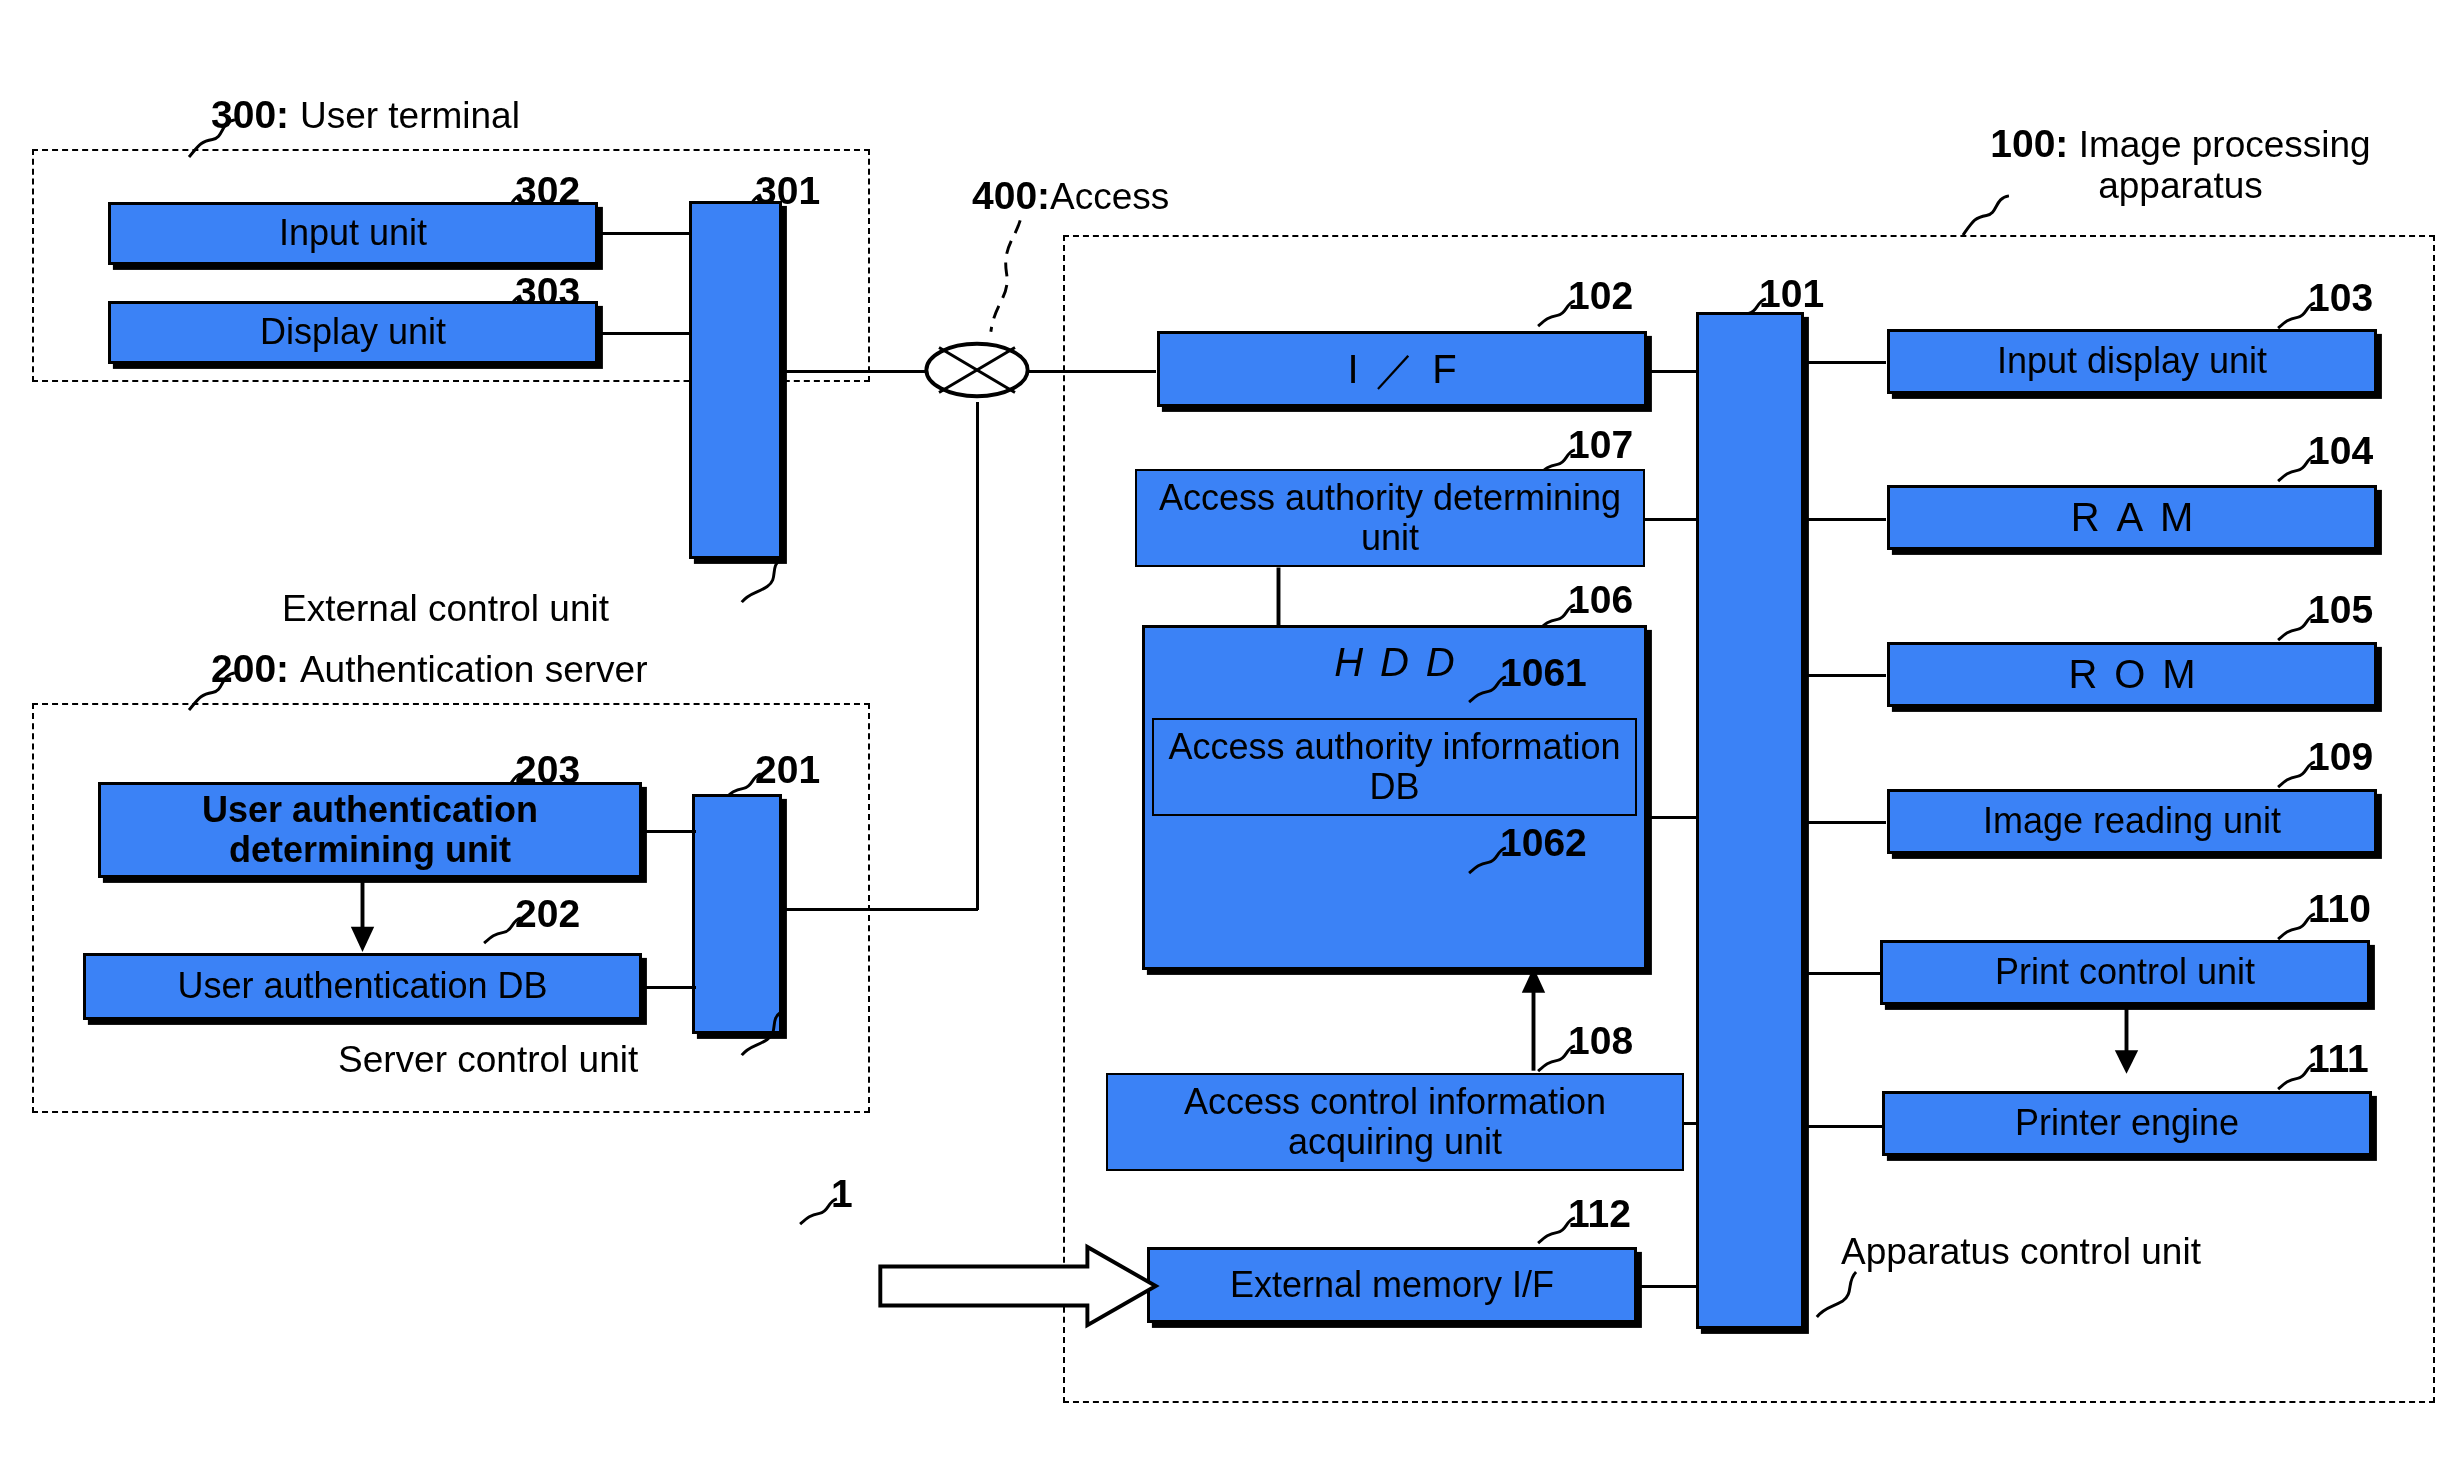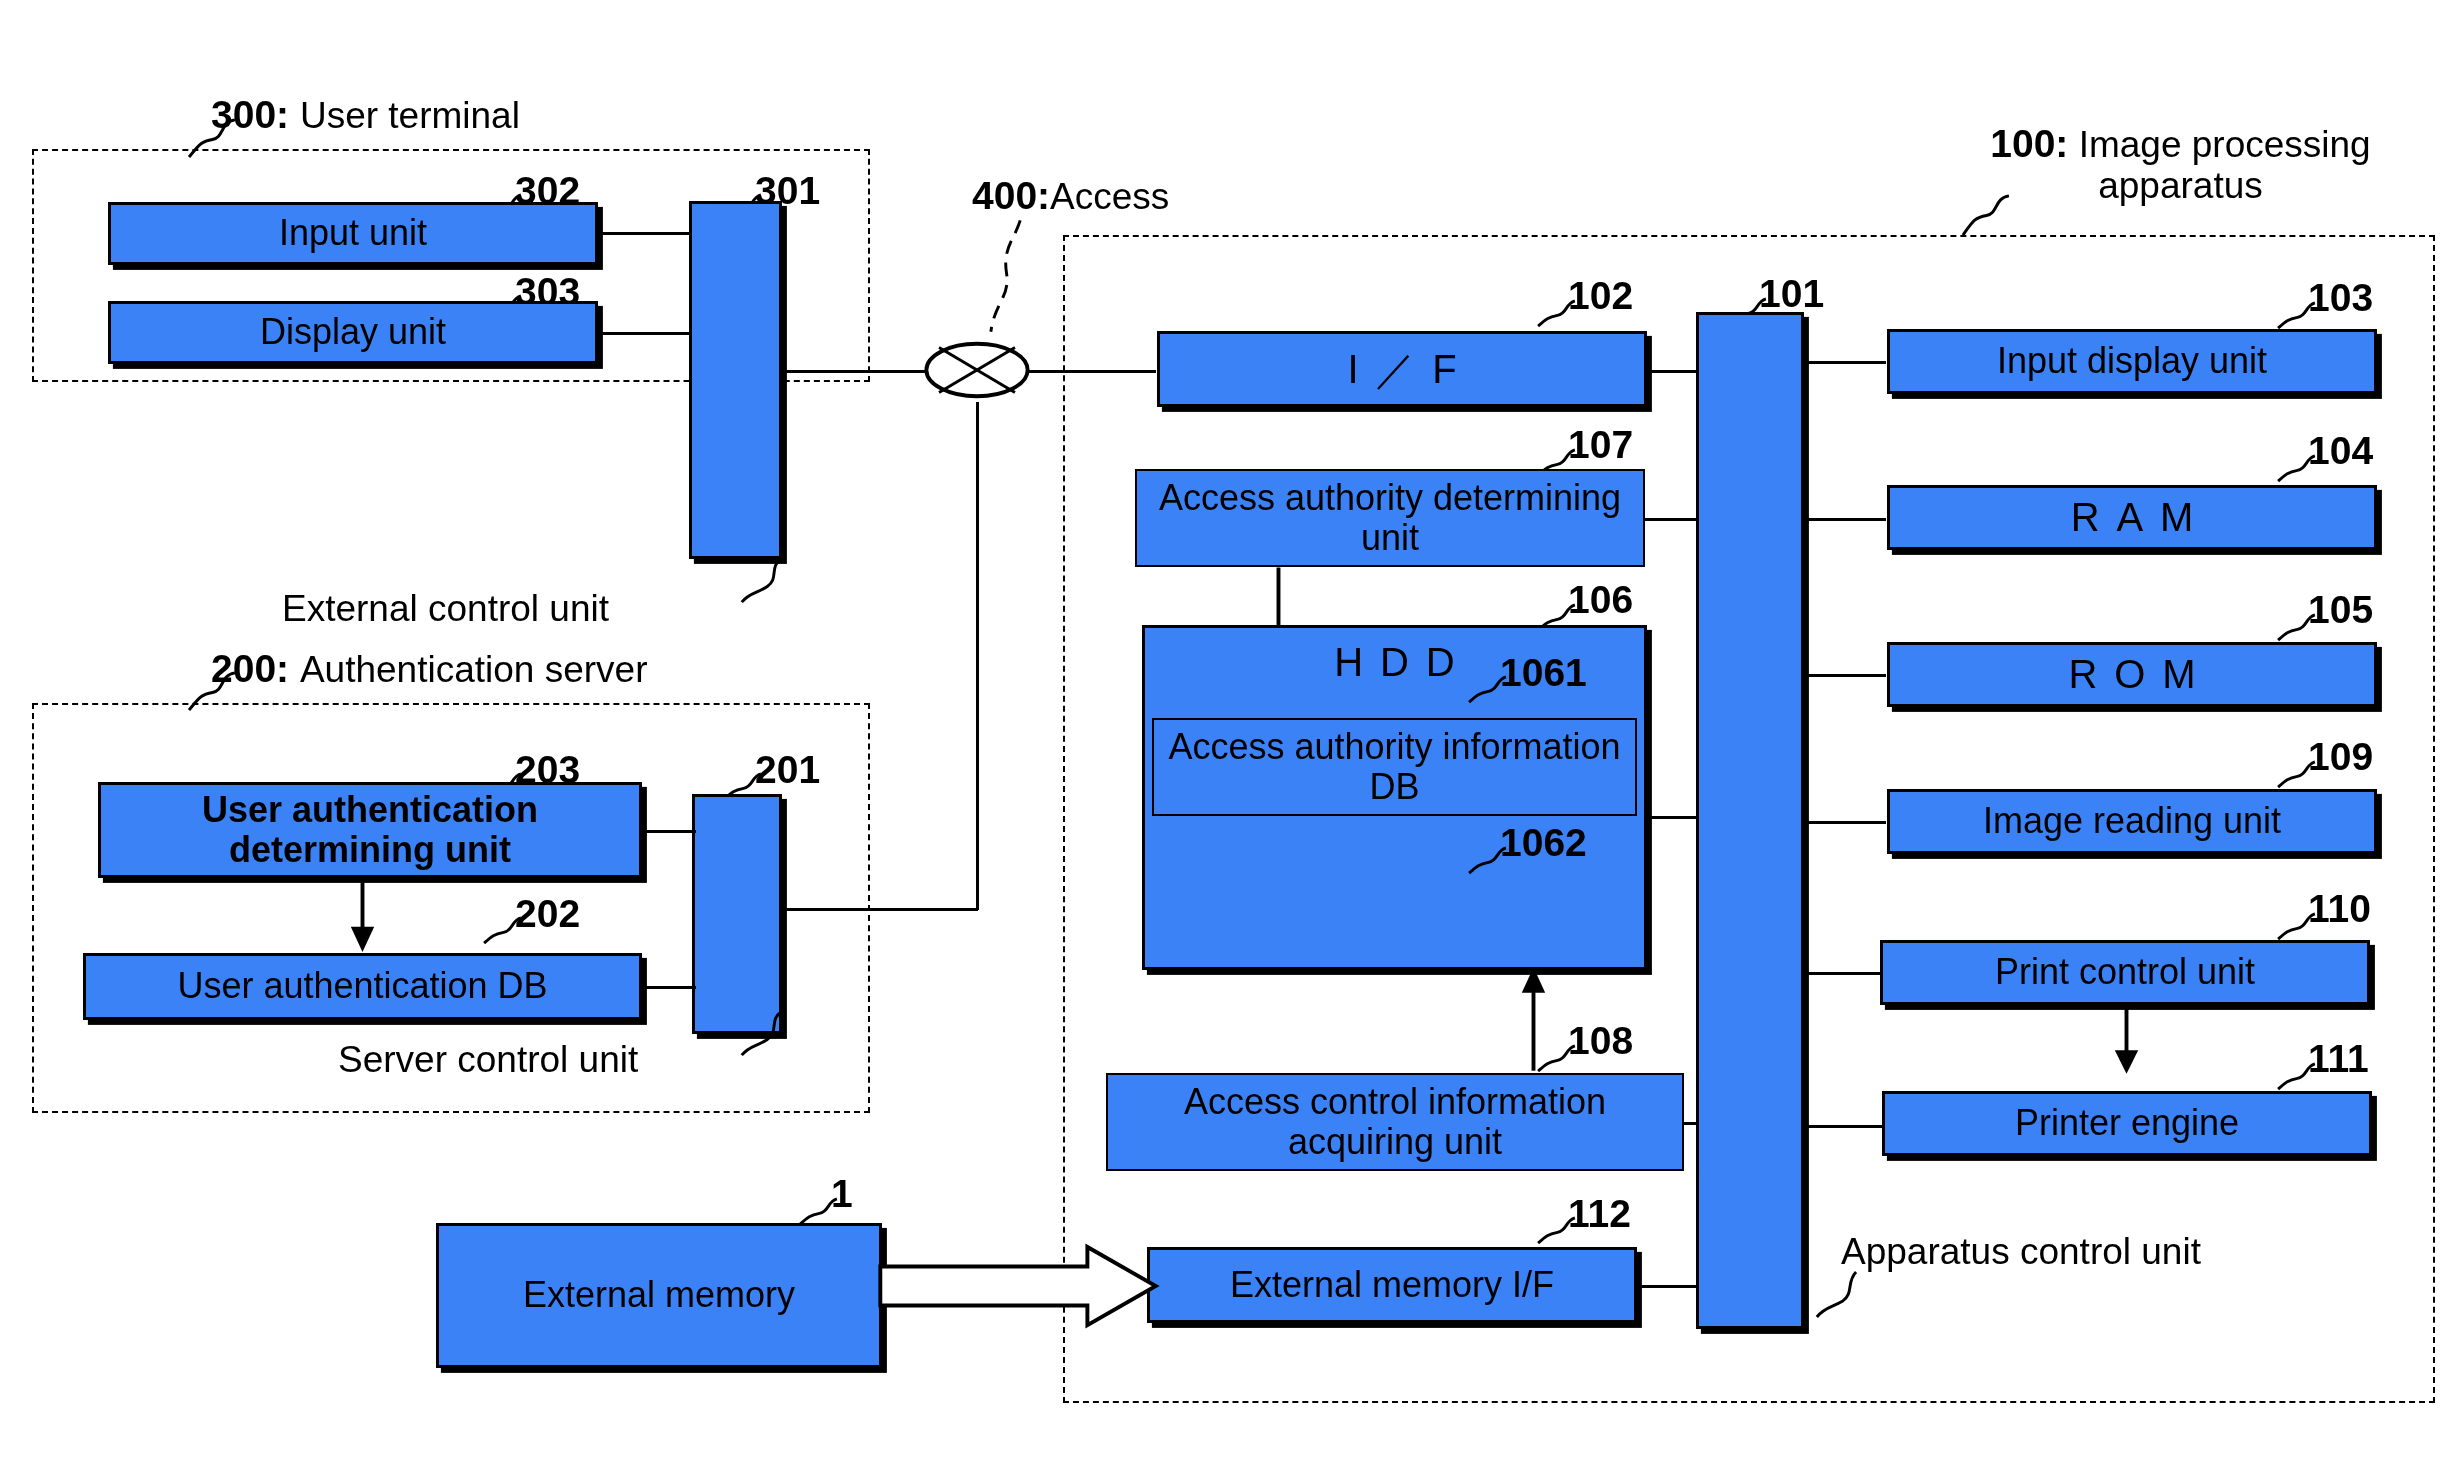--- a/index.html
+++ b/index.html
@@ -211,21 +211,21 @@
   <svg class="abs" style="left:1259px; top:567px;" width="39" height="162" viewBox="0 0 40 165">
     <line x1="20" y1="0" x2="20" y2="142" stroke="#000" stroke-width="4"></line>
     <polygon points="20,162 8,136 32,136" fill="#000"></polygon>
   </svg>
 
   <div class="abs ref" style="left:1568px; top:578px;">106</div>
   <svg class="leader" style="left:1534px; top:602px;" width="45" height="31" viewBox="0 0 46 32">
     <path d="M42,3 C32,6 34,16 24,18 C14,20 12,22 4,29" stroke="#000" stroke-width="3" fill="none"></path>
   </svg>
   <div class="abs box shadow" style="left:1142px; top:625px; width:505px; height:345px; display:block;">
-    <div style="text-align:center; padding-top:9.8px;">
+    <div style="text-align:center; padding-top:9.8px;font-style:italic;">
       <span class="spaced spaced-in">HDD</span>
     </div>
   </div>
 
   <div class="abs ref" style="left:1500px; top:651px;">1061</div>
   <svg class="leader" style="left:1465px; top:674px;" width="45" height="31" viewBox="0 0 46 32">
     <path d="M42,3 C32,6 34,16 24,18 C14,20 12,22 4,29" stroke="#000" stroke-width="3" fill="none"></path>
   </svg>
   <div class="abs box thin" style="left:1152px; top:718px; width:485px; height:98px;">
     <span class="multi">Access authority information DB</span>
@@ -331,22 +331,19 @@
     <path d="M42,3 C32,6 34,16 24,18 C14,20 12,22 4,29" stroke="#000" stroke-width="3" fill="none"></path>
   </svg>
   <div class="abs box shadow" style="left:1882px; top:1091px; width:490px; height:65px;">
     <span>Printer engine</span>
   </div>
 
   <div class="abs ref" style="left:831px; top:1172px;">1</div>
   <svg class="leader" style="left:796px; top:1196px;" width="45" height="31" viewBox="0 0 46 32">
     <path d="M42,3 C32,6 34,16 24,18 C14,20 12,22 4,29" stroke="#000" stroke-width="3" fill="none"></path>
   </svg>
-  <div class="abs box shadow" style="left:436px; top:1223px; width:446px; height:145px;">
-    <span>External memory</span>
-  </div>
 
   <svg class="abs" style="left:880px; top:1245px;" width="279" height="84" viewBox="0 0 285 86">
     <polygon points="0,22 212,22 212,2 282,42 212,82 212,62 0,62" fill="#ffffff" stroke="#000" stroke-width="4"></polygon>
   </svg>
 
 </div>
 
 
 </body></html>

